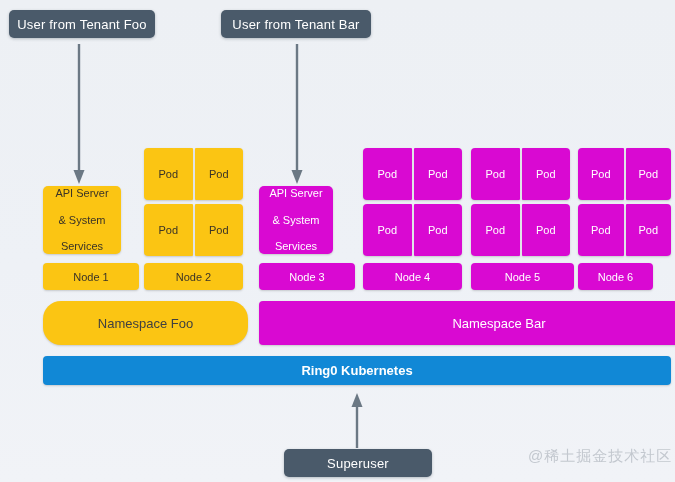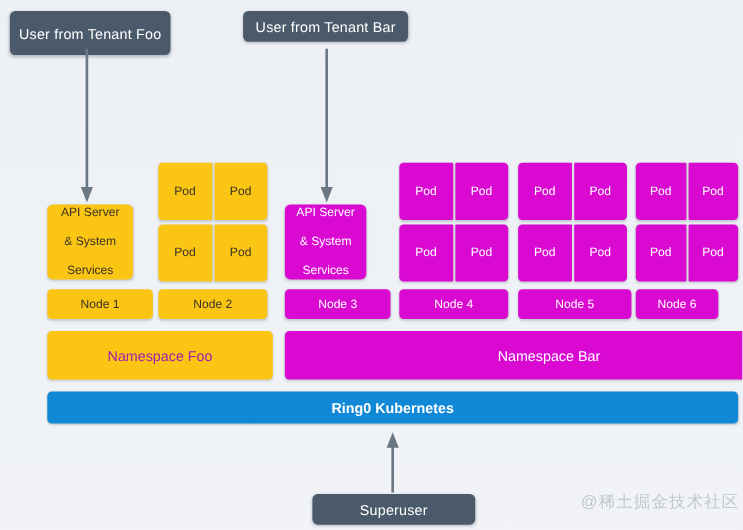--- a/index.html
+++ b/index.html
@@ -52,21 +52,21 @@
     font-size: 11px;
     line-height: 15px;
     border-radius: 5px;
     justify-content: space-between;
   }
   .apibox span { display: block; }
 
   .nodebox { font-size: 11px; border-radius: 4px; }
 
   .nsbox { font-size: 13px; border-radius: 4px; }
-  .nsbox.yellow { color: #a21caf; }
+  .nsbox.yellow { color: #404040; border-radius: 18px; }
 
   .ringbox { font-size: 13px; font-weight: bold; border-radius: 4px; }
 
   
   .podpair {
     position: absolute;
     display: flex;
     gap: 2px;
   }
   .pod {
@@ -95,21 +95,21 @@
     letter-spacing: 1px;
     white-space: nowrap;
     user-select: none;
   }
 </style>
 </head>
 <body>
 
 <div id="canvas">
 
-  <div class="abs userbox" style="left:9px; top:10px; width:146px; height:40px;">
+  <div class="abs userbox" style="left:9px; top:10px; width:146px; height:28px;">
     <span>User from Tenant Foo</span>
   </div>
 
   <div class="abs userbox" style="left:221px; top:10px; width:150px; height:28px;">
     <span>User from Tenant Bar</span>
   </div>
 
   <div class="arrow" style="left:72px; top:44px;">
     <svg width="14" height="142" viewBox="0 0 14 142">
       <line x1="7" y1="0" x2="7" y2="128" stroke="#6b7884" stroke-width="2.4"></line>

